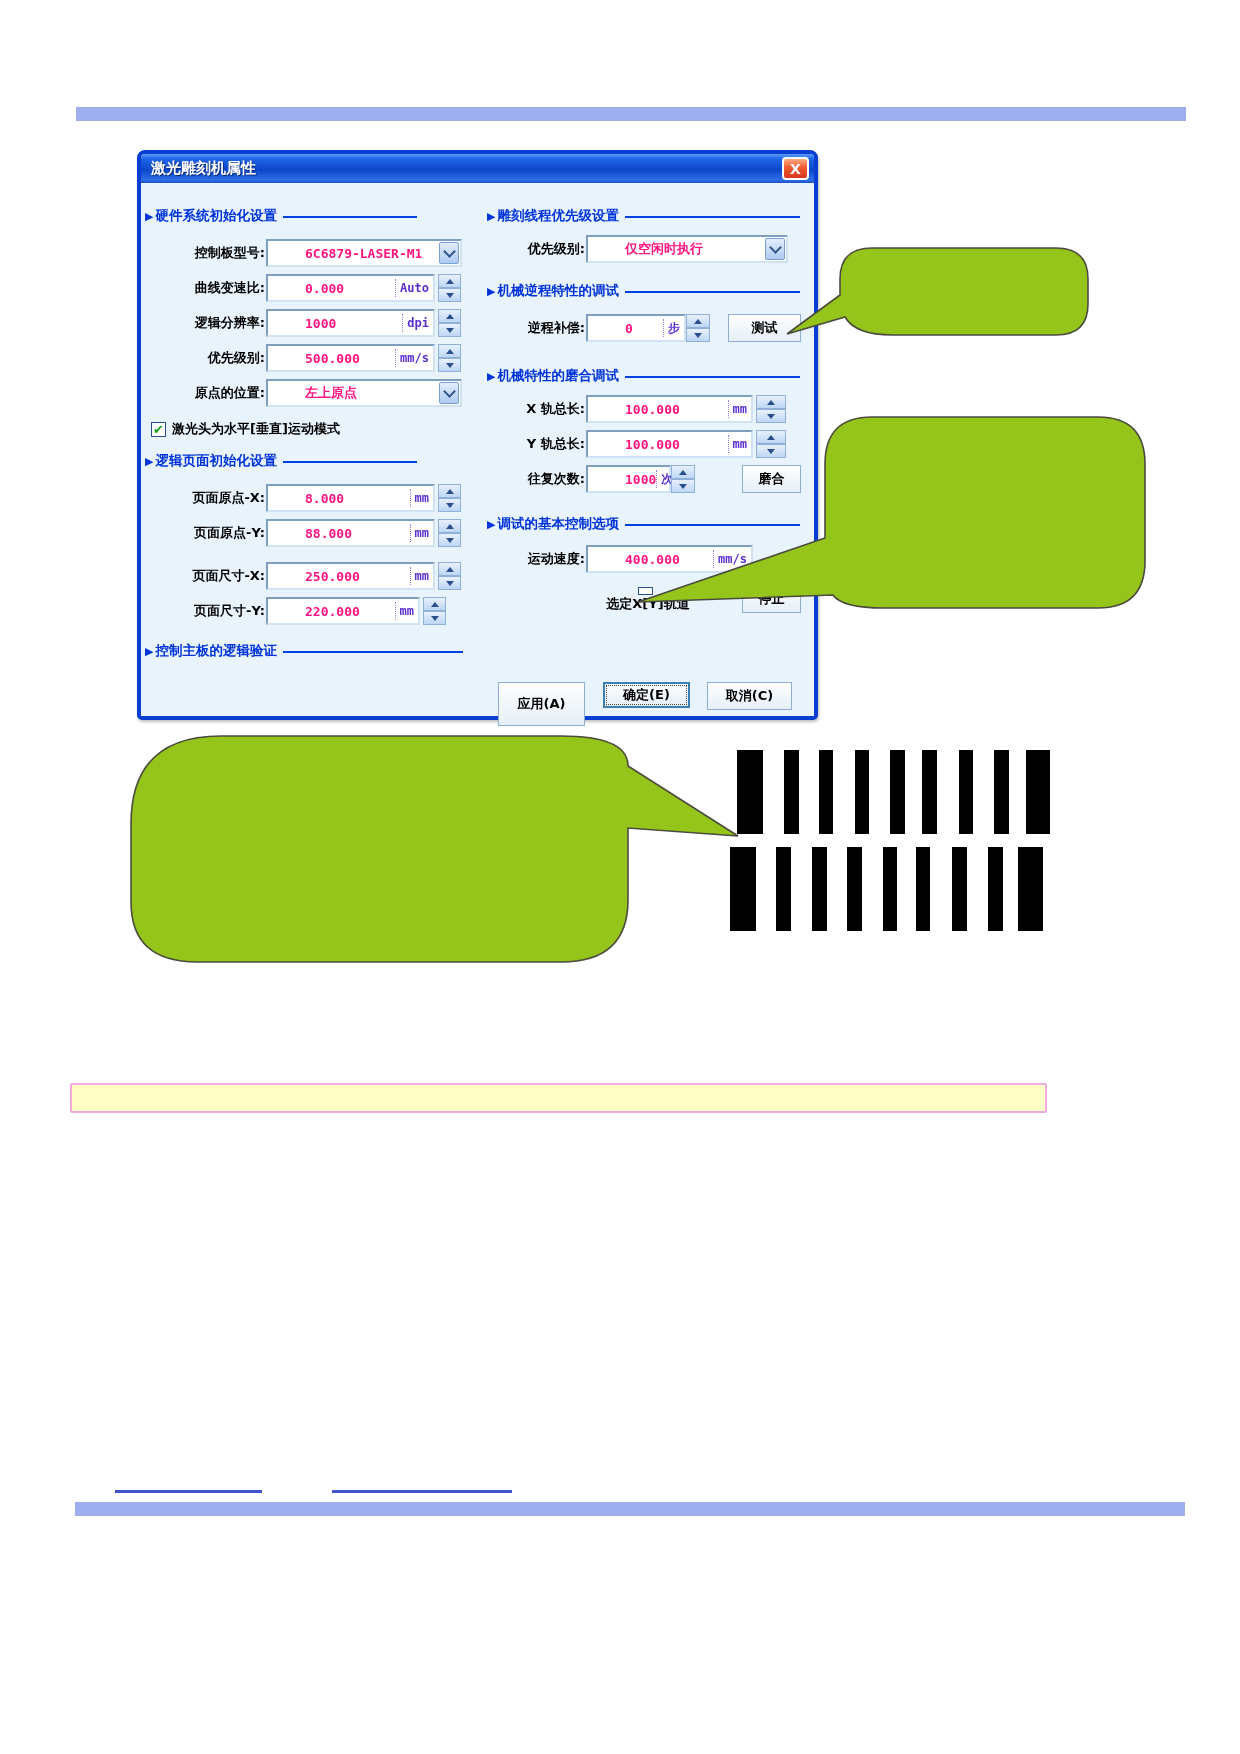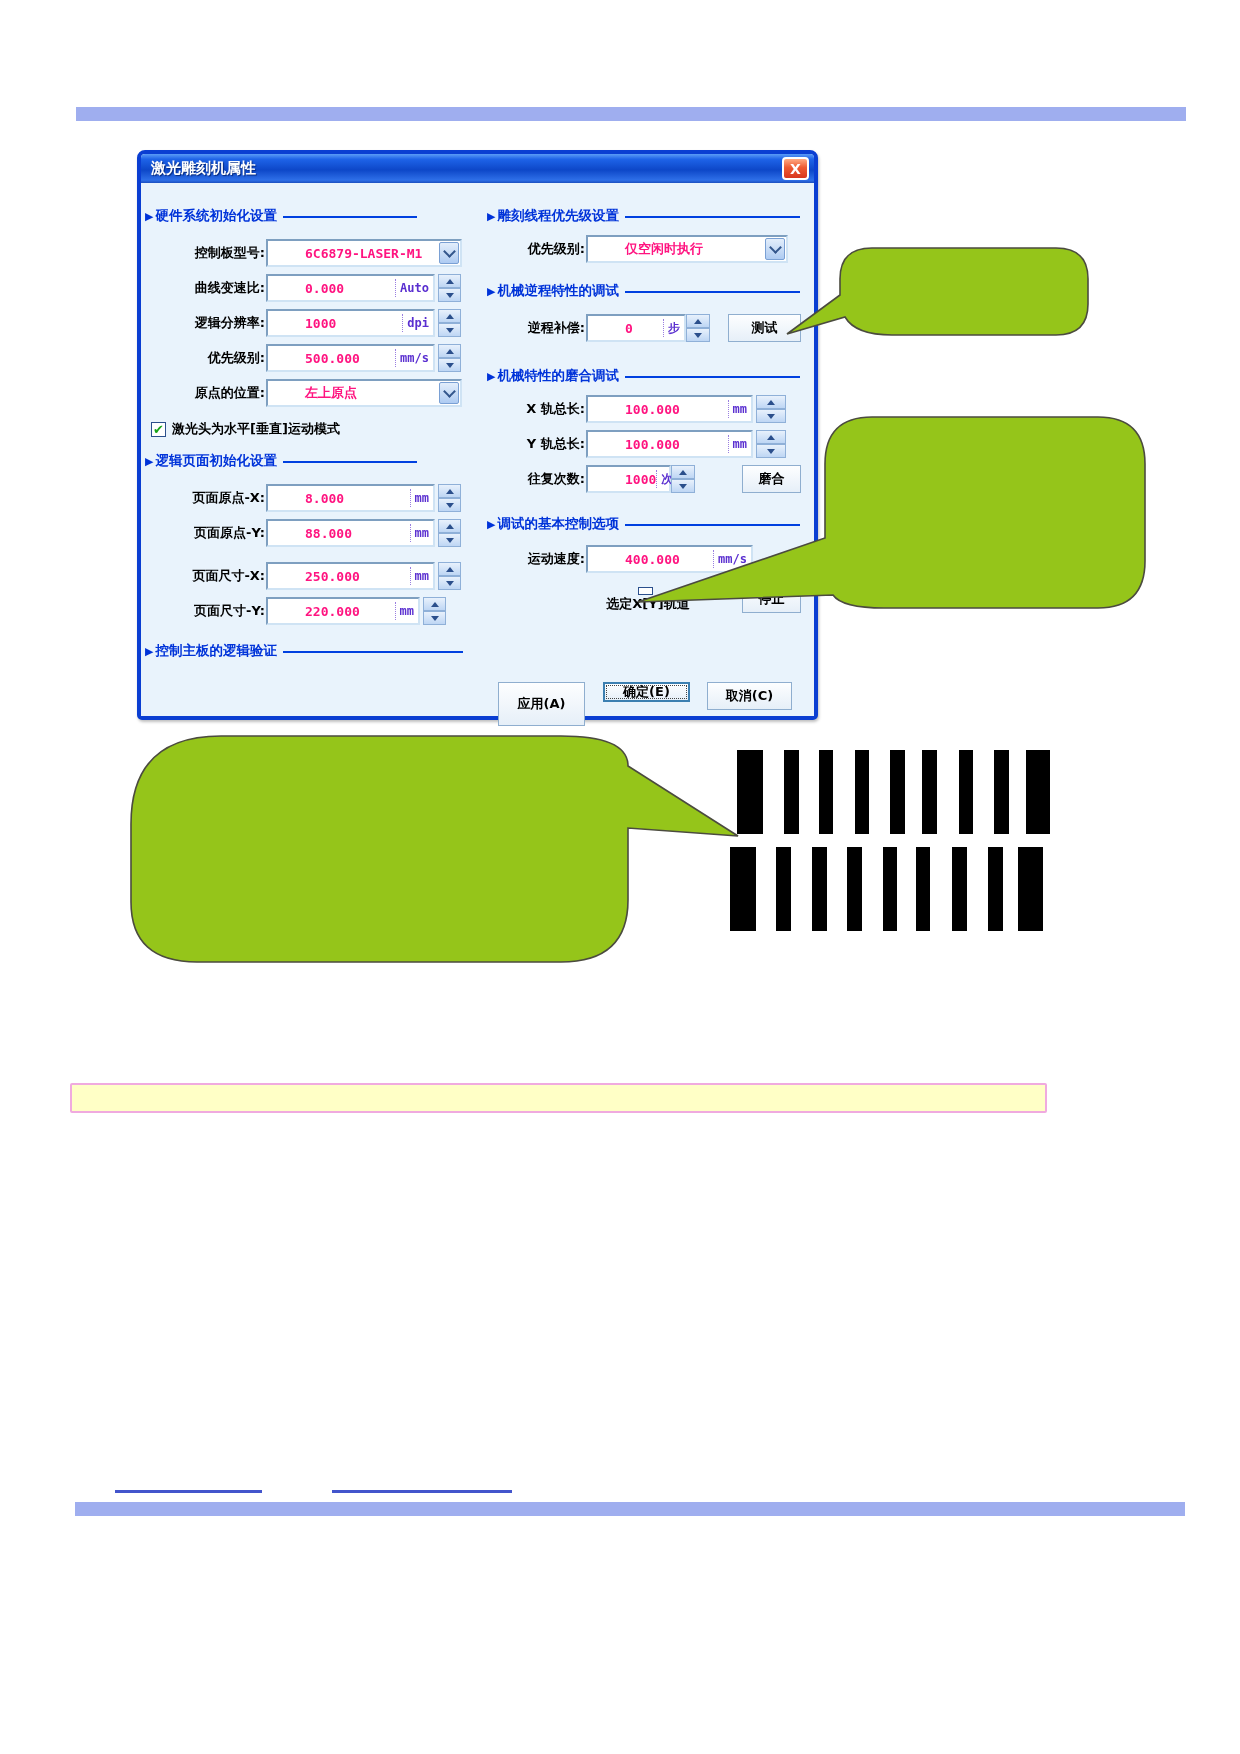--- a/index.html
+++ b/index.html
@@ -381,21 +381,21 @@
       <span class="cb"></span>
       <span class="cb-text">选定X[Y]轨道</span>
       <div class="btn row-btn" style="top:-2px;">
         <span>停止</span>
       </div>
     </div>
 
     <div class="btn" style="position:absolute;left:357px;top:499px;width:87px;height:44px;">
       <span>应用(A)</span>
     </div>
-    <div class="btn focused" style="position:absolute;left:462px;top:499px;width:87px;height:20px;">
+    <div class="btn focused" style="position:absolute;left:462px;top:499px;width:87px;height:26px;">
       <span>确定(E)</span>
     </div>
     <div class="btn" style="position:absolute;left:566px;top:499px;width:85px;height:28px;">
       <span>取消(C)</span>
     </div>
   </div>
 </div>
 
 <svg class="callout" style="left:780px;top:243px;" width="315" height="100" viewBox="0 0 315 100">
   <path d="M 92 5 H 276 Q 308 5 308 36 V 61 Q 308 92 276 92 H 112 C 88 92 72 86 65 74 L 7 91 L 60 52 V 36 Q 60 5 92 5 Z"></path>

